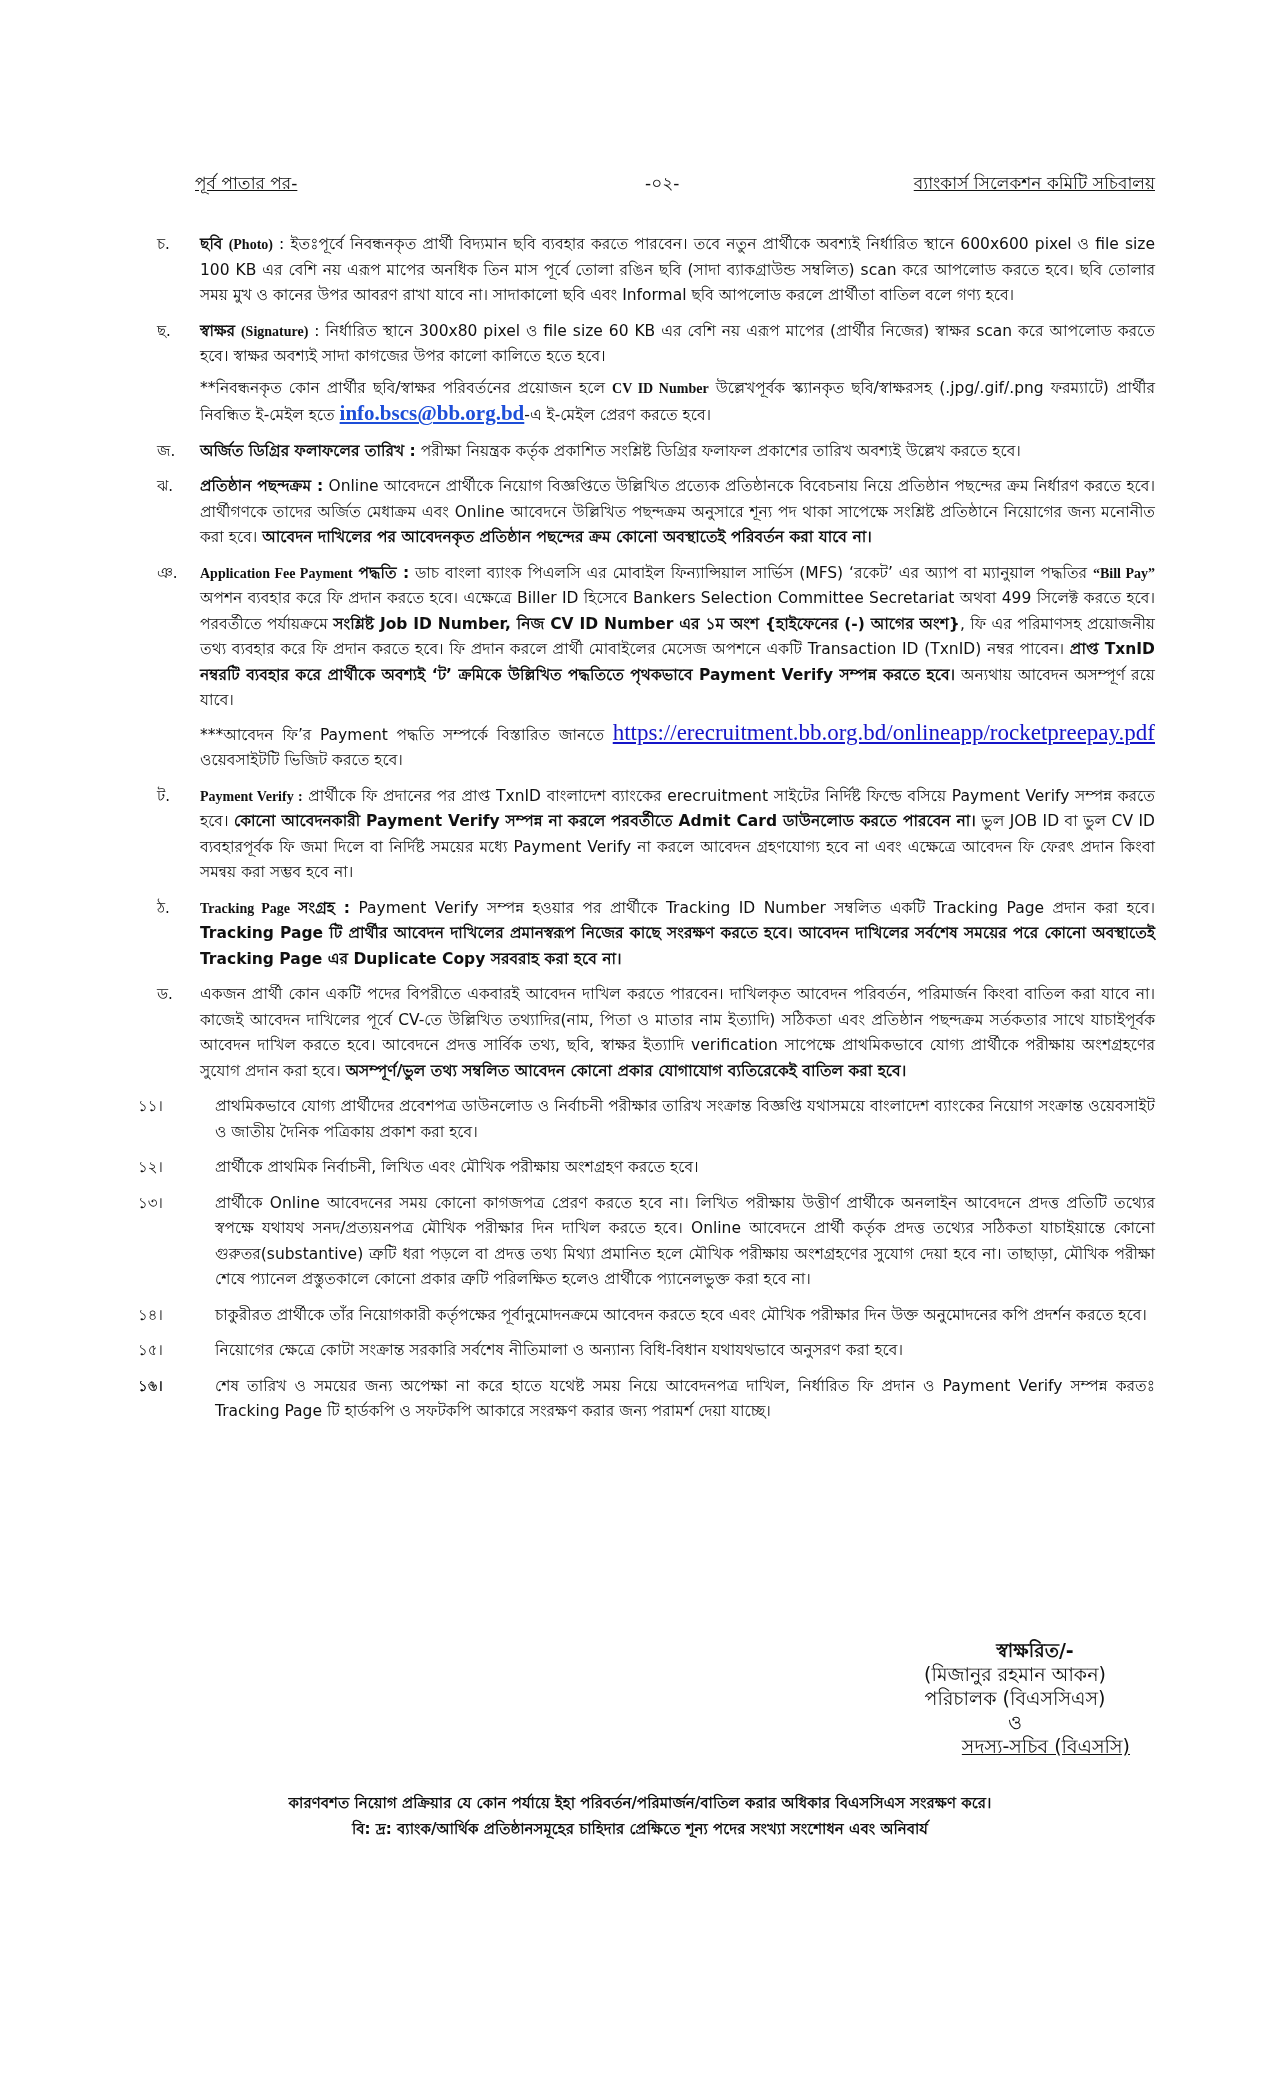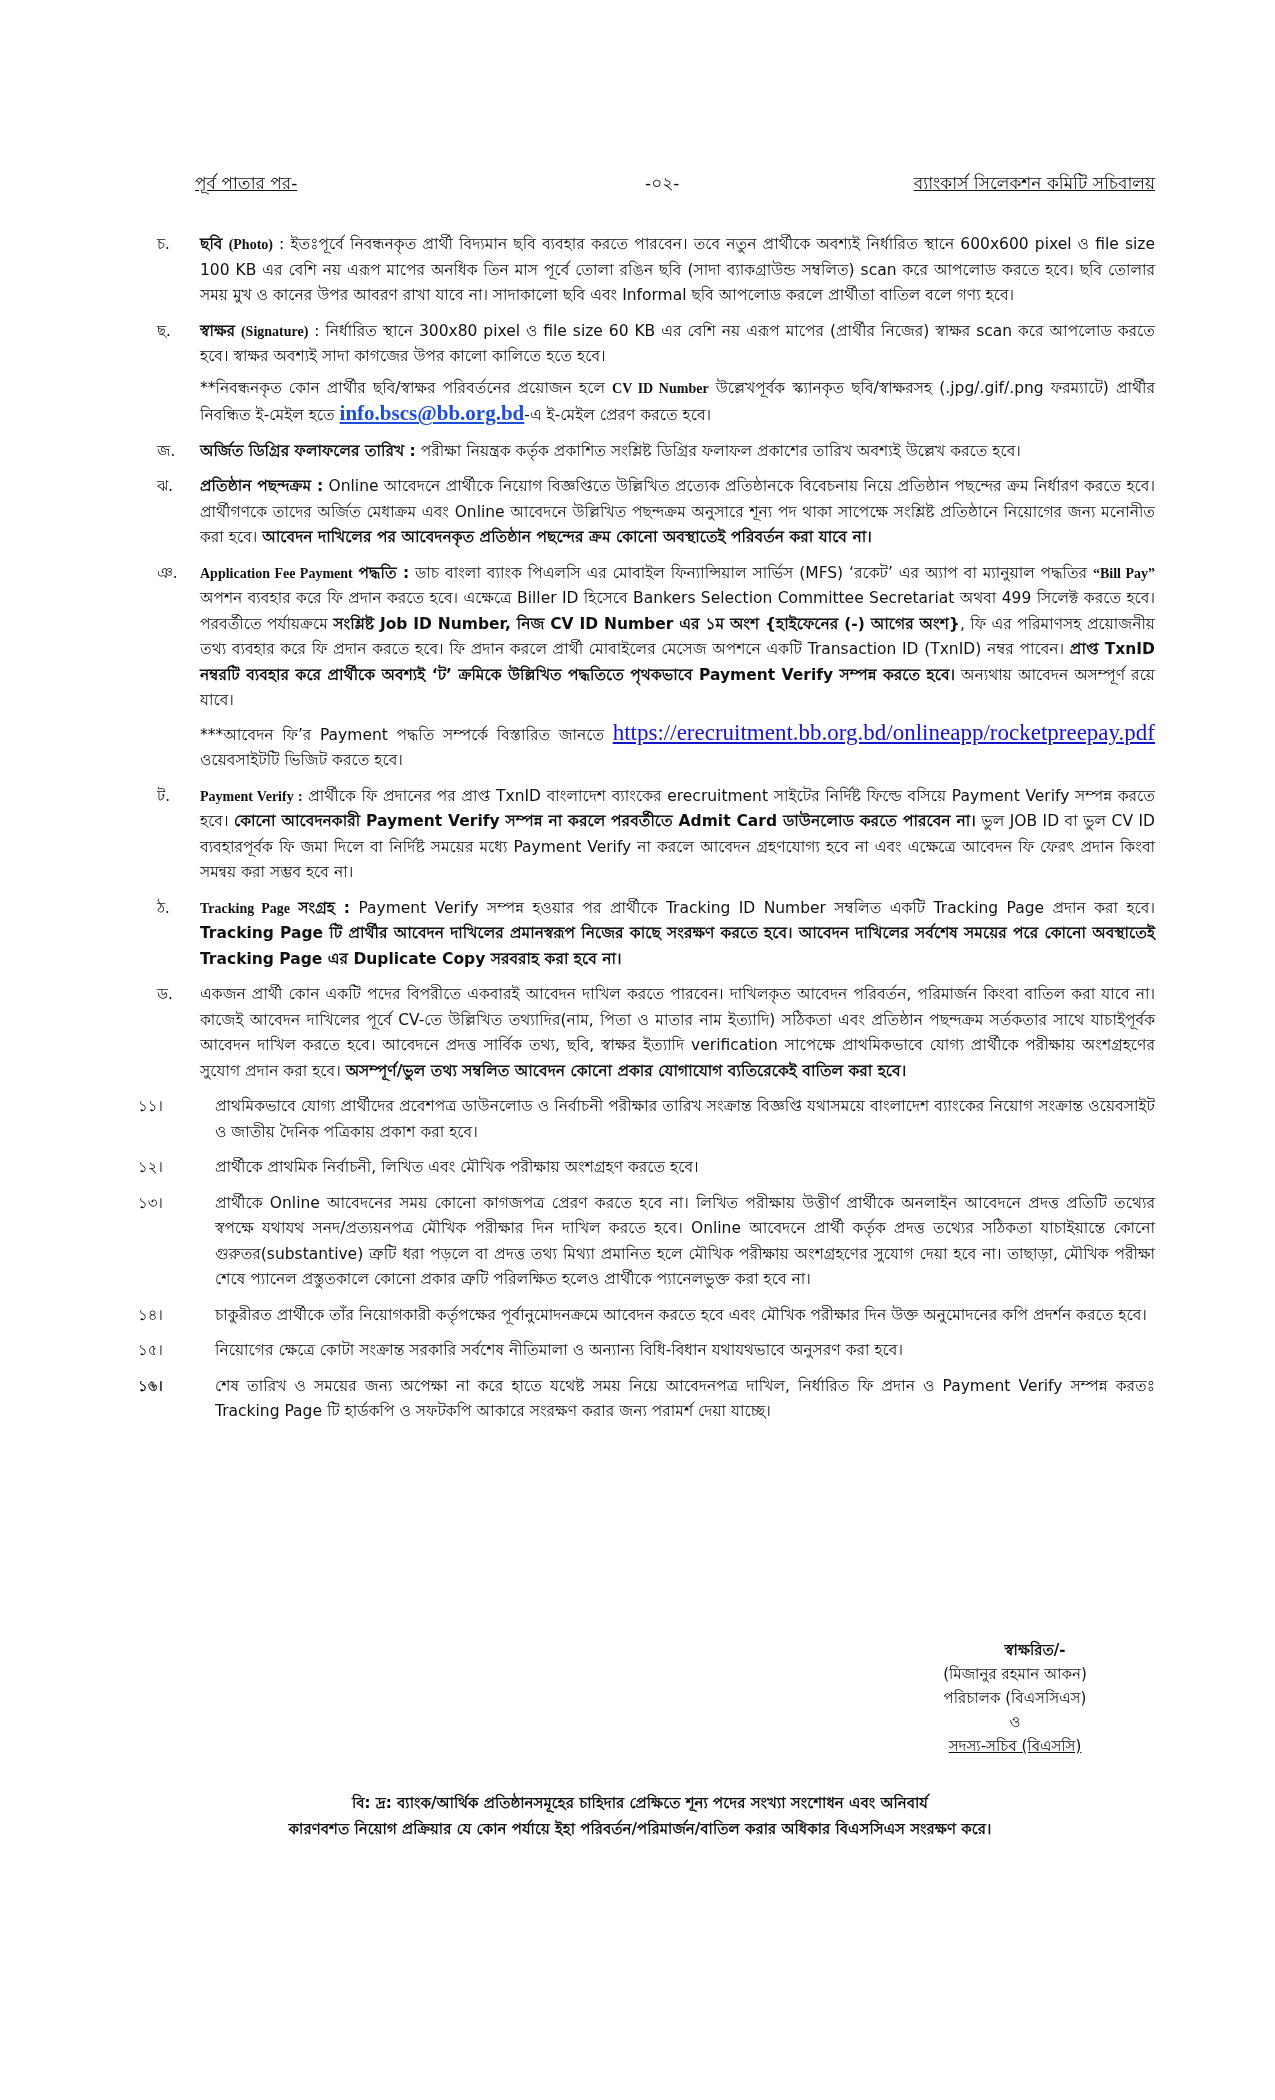--- a/index.html
+++ b/index.html
@@ -19,23 +19,23 @@
   .item .mark { position: absolute; left: 2px; top: 0; font-size: 15px; }
   .item.num .mark { left: -17px; }
   .item .b { font-weight: bold; }
   .item .enb { font-family: "Liberation Serif", serif; font-size: 14px; font-weight: bold; }
   .item p { margin: 0 0 6px 0; }
   a.email { color: #1d4ed8; text-decoration: underline; font-weight: bold;
             font-family: "Liberation Serif", serif; font-size: 21px; }
   a.url { color: #1515c8; text-decoration: underline;
           font-family: "Liberation Serif", serif; font-size: 23px; }
   .signature { position: absolute; top: 1638px; left: 900px; width: 230px; text-align: center;
-               font-family: "DejaVu Sans", sans-serif; font-size: 15px; line-height: 24px; }
+               font-family: "DejaVu Sans", sans-serif; font-size: 19px; line-height: 24px; }
   .signature .signed { font-weight: bold; padding-left: 40px; }
-  .signature .u { text-decoration: underline; }
+  .signature .u { text-decoration: underline; text-align: right; }
   .footer-note { position: absolute; top: 1790px; left: 200px; width: 880px; text-align: center;
                  font-family: "DejaVu Sans", sans-serif; font-size: 15px; line-height: 26px; font-weight: bold; }
 </style>
 </head>
 <body>
 
 <div class="page">
 
   <div class="header">
     <span class="left">পূর্ব পাতার পর-</span>
@@ -152,17 +152,17 @@
 
   <div class="signature">
     <div class="signed">স্বাক্ষরিত/-</div>
     <div>(মিজানুর রহমান আকন)</div>
     <div>পরিচালক (বিএসসিএস)</div>
     <div>ও</div>
     <div class="u">সদস্য-সচিব (বিএসসি)</div>
   </div>
 
   <div class="footer-note">
+    <div>কারণবশত নিয়োগ প্রক্রিয়ার যে কোন পর্যায়ে ইহা পরিবর্তন/পরিমার্জন/বাতিল করার অধিকার বিএসসিএস সংরক্ষণ করে।</div>
     <div>বি: দ্র: ব্যাংক/আর্থিক প্রতিষ্ঠানসমূহের চাহিদার প্রেক্ষিতে শূন্য পদের সংখ্যা সংশোধন এবং অনিবার্য</div>
-    <div>কারণবশত নিয়োগ প্রক্রিয়ার যে কোন পর্যায়ে ইহা পরিবর্তন/পরিমার্জন/বাতিল করার অধিকার বিএসসিএস সংরক্ষণ করে।</div>
   </div>
 
 </div>
 
 </body></html>

